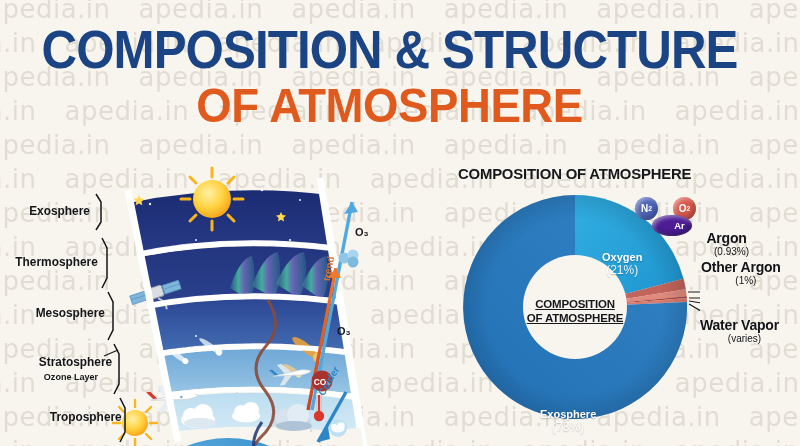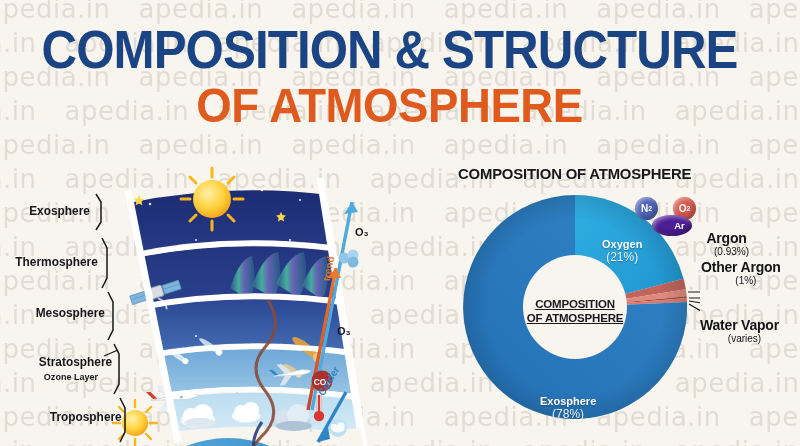--- a/index.html
+++ b/index.html
@@ -99,20 +99,21 @@
   }
   #donut-svg { position:absolute; left:10px; top:22px; }
 
   .slice-label {
     position:absolute;
     color:#ffffff;
     font-family:"Liberation Sans", sans-serif;
     text-align:center;
     text-shadow:0 1px 1.5px rgba(0,0,0,.28);
     white-space:nowrap;
+    margin-top:13px;
   }
   .slice-label .nm { font-weight:bold; font-size:11px; display:block; }
   .slice-label .pc { font-size:12px; display:block; opacity:.92; }
 
   .center-text {
     position:absolute;
     text-align:center;
     font-family:"Liberation Sans", sans-serif;
     font-weight:bold;
     font-size:11.5px;

